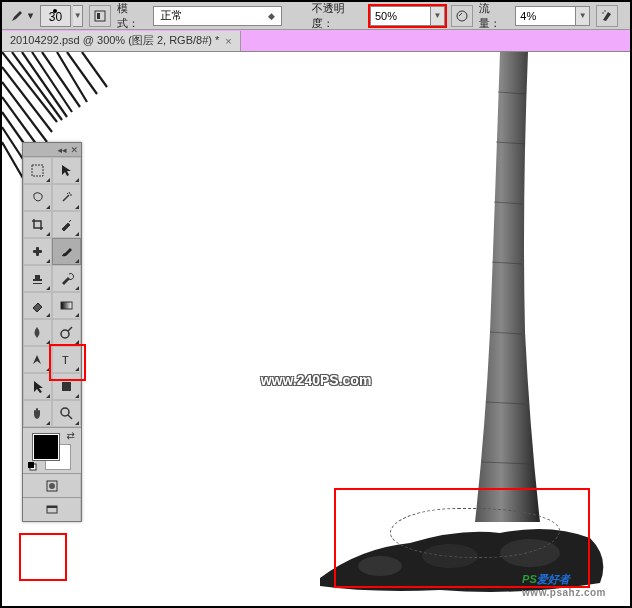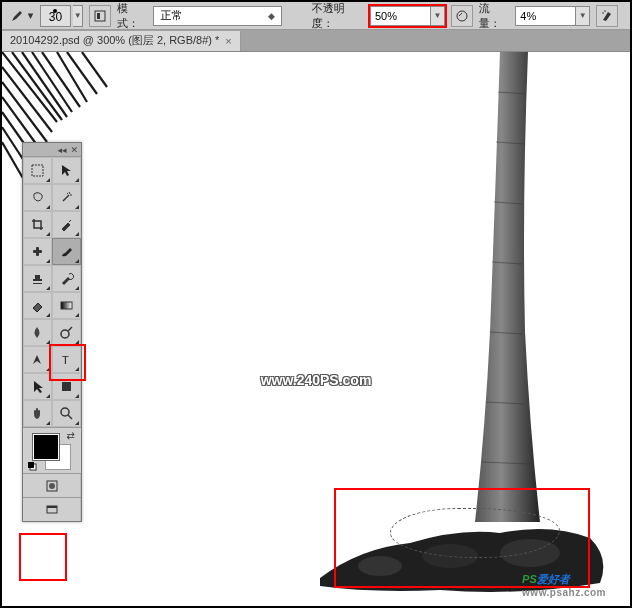--- a/index.html
+++ b/index.html
@@ -12,21 +12,21 @@
 .brush-num{font-size:12px;line-height:9px;}
 .bp-arrow{width:10px;height:22px;background:#e0e0e0;border:1px solid #888;border-left:none;display:flex;align-items:center;justify-content:center;margin-right:6px;color:#555;font-size:8px;}
 .icon-btn{width:22px;height:22px;background:#d4d4d4;border:1px solid #999;display:flex;align-items:center;justify-content:center;margin-right:6px;color:#333;}
 .label{color:#222;margin-right:4px;}
 .mode-sel{width:130px;height:20px;background:#fff;border:1px solid #888;display:flex;align-items:center;padding:0 6px;margin-right:2px;justify-content:space-between;}
 .sel-arrow{font-size:9px;color:#555;}
 .num-box-wrap{display:flex;align-items:center;margin-right:6px;}
 .num-box{width:61px;height:20px;background:#fff;border:1px solid #888;display:flex;align-items:center;padding:0 4px;}
 .num-step{width:14px;height:20px;background:#e0e0e0;border:1px solid #888;border-left:none;display:flex;align-items:center;justify-content:center;font-size:8px;color:#555;}
 .red-box{outline:2px solid red;outline-offset:0;}
-.tabs-bar{background:#a3a3a3;height:22px;display:flex;align-items:center;border-bottom:1px solid #888;}
+.tabs-bar{background:#f0abfc;height:22px;display:flex;align-items:center;border-bottom:1px solid #888;}
 .tab{background:#d9d9d9;height:20px;display:flex;align-items:center;padding:0 8px;border-right:1px solid #999;color:#333;}
 .tab .x{margin-left:6px;color:#666;}
 .canvas{position:absolute;top:50px;left:0;right:0;bottom:0;background:#fff;}
 .leaf{position:absolute;top:0;left:0;width:140px;height:150px;}
 .trunk{position:absolute;top:0;right:70px;width:90px;height:470px;}
 .roots{position:absolute;bottom:8px;right:20px;width:290px;height:120px;}
 .sel-marquee{position:absolute;bottom:48px;right:70px;width:170px;height:50px;border:1px dashed #555;border-radius:40% 50% 45% 50%/50% 45% 55% 50%;}
 .watermark{position:absolute;top:320px;left:50%;transform:translateX(-50%);color:#fff;font-size:14px;font-weight:bold;text-shadow:-1px -1px 0 #555,1px -1px 0 #555,-1px 1px 0 #555,1px 1px 0 #555;}
 .watermark2{position:absolute;bottom:8px;right:24px;font-size:14px;font-weight:bold;font-style:italic;}
 .watermark2 .p{color:#2a9d3a;}

